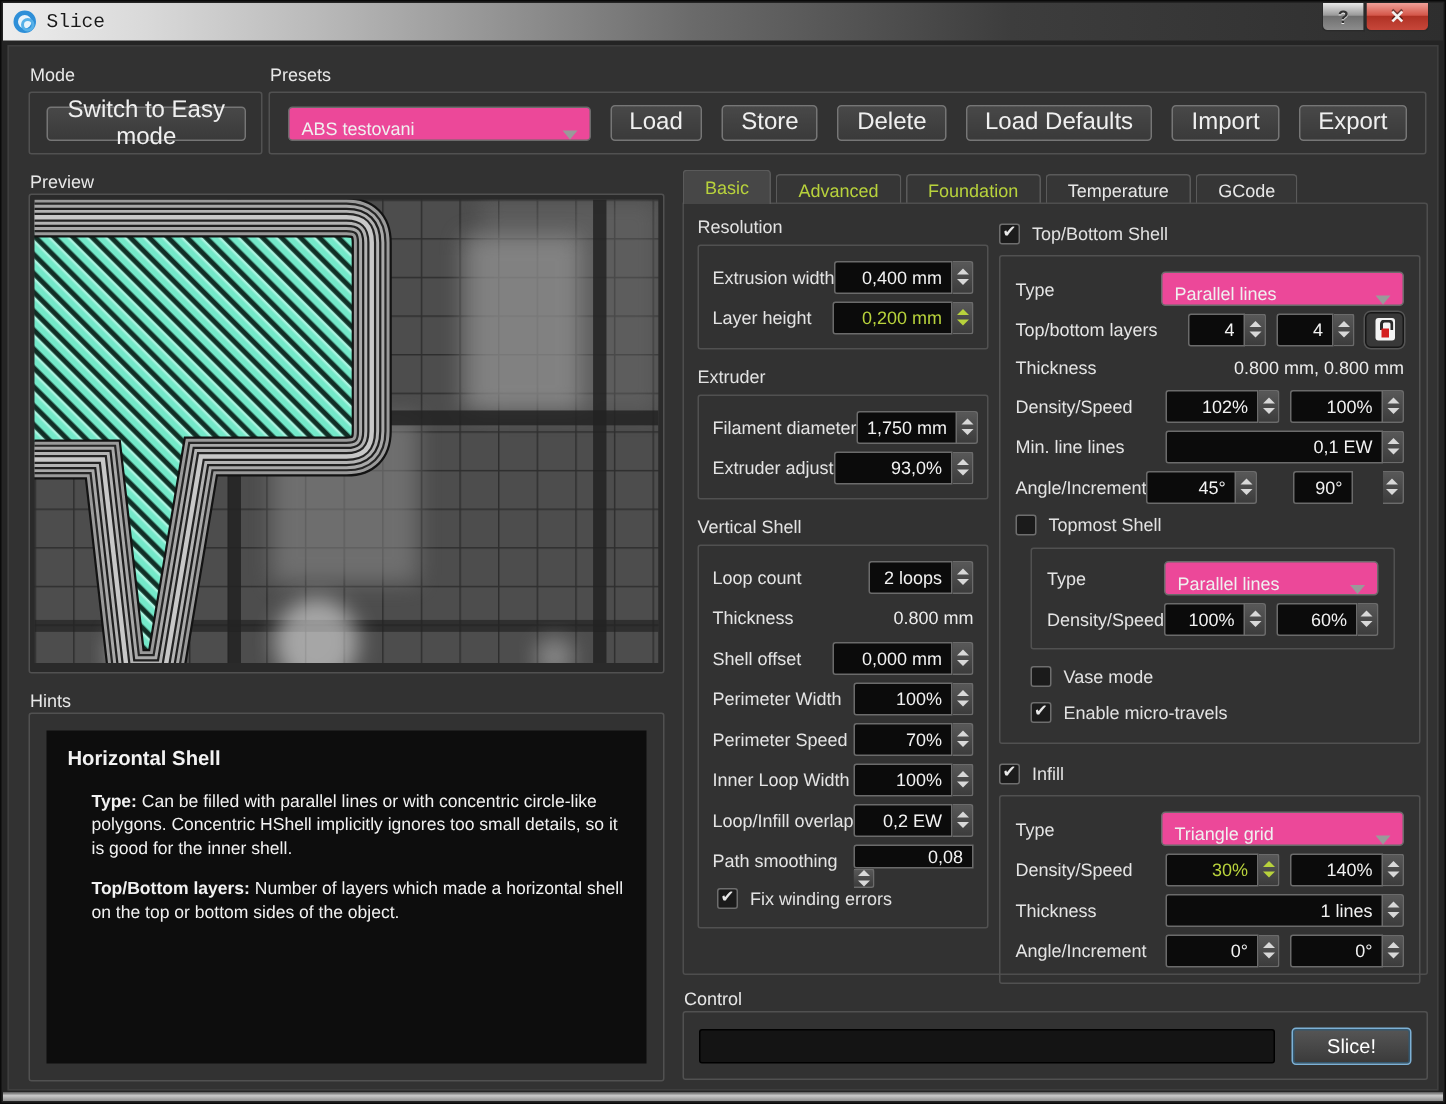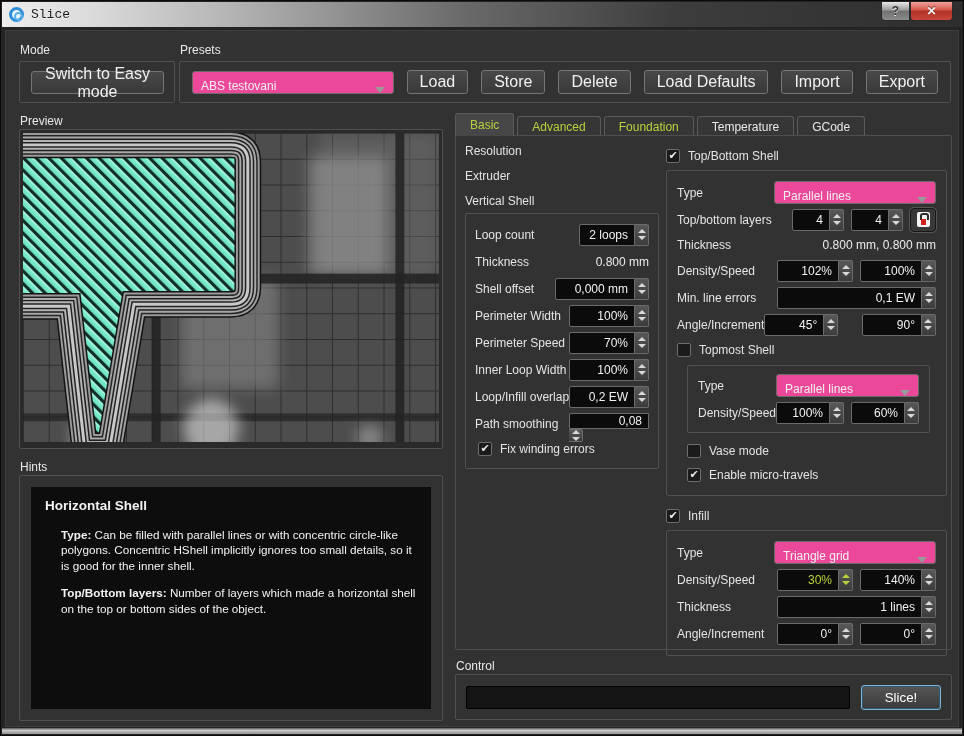--- a/index.html
+++ b/index.html
@@ -181,22 +181,66 @@
       <div class="tab green">Advanced</div>
       <div class="tab green">Foundation</div>
       <div class="tab">Temperature</div>
       <div class="tab">GCode</div>
     </div>
 
     <div class="pane" style="left:449px;top:104px;width:497px;height:515px;">
 
       <div style="position:absolute;left:9px;top:8px;width:194px;">
         <div class="gtitle">Resolution</div>
+        <div class="frame" style="position:relative;width:194px;padding:7px 9px;">
+          <div class="row">
+            <span class="rlabel">Extrusion width</span>
+            <span class="spin" style="width:94px;">
+              <span class="val">0,400 mm</span>
+              <span class="btns">
+                  <span class="tri-up"></span>
+                  <span class="tri-dn"></span>
+                </span>
+            </span>
+          </div>
+          <div class="row">
+            <span class="rlabel">Layer height</span>
+            <span class="spin green" style="width:94px;">
+              <span class="val">0,200 mm</span>
+              <span class="btns">
+                  <span class="tri-up"></span>
+                  <span class="tri-dn"></span>
+                </span>
+            </span>
+          </div>
+        </div>
 
         <div class="gtitle" style="margin-top:11px;">Extruder</div>
+        <div class="frame" style="position:relative;width:194px;padding:7px 9px;">
+          <div class="row">
+            <span class="rlabel">Filament diameter</span>
+            <span class="spin" style="width:94px;">
+              <span class="val">1,750 mm</span>
+              <span class="btns">
+                  <span class="tri-up"></span>
+                  <span class="tri-dn"></span>
+                </span>
+            </span>
+          </div>
+          <div class="row">
+            <span class="rlabel">Extruder adjust</span>
+            <span class="spin" style="width:94px;">
+              <span class="val">93,0%</span>
+              <span class="btns">
+                  <span class="tri-up"></span>
+                  <span class="tri-dn"></span>
+                </span>
+            </span>
+          </div>
+        </div>
 
         <div class="gtitle" style="margin-top:11px;">Vertical Shell</div>
         <div class="frame" style="position:relative;width:194px;padding:7px 9px;">
           <div class="row">
             <span class="rlabel">Loop count</span>
             <span class="spin" style="width:94px;padding-left:24px;">
               <span class="val">2 loops</span>
               <span class="btns">
                   <span class="tri-up"></span>
                   <span class="tri-dn"></span>
@@ -326,39 +370,39 @@
             </span>
             <span class="spin" style="width:76px;margin-left:7px;">
               <span class="val">100%</span>
               <span class="btns">
                   <span class="tri-up"></span>
                   <span class="tri-dn"></span>
                 </span>
             </span>
           </div>
           <div class="row">
-            <span class="rlabel">Min. line errors</span>
+            <span class="rlabel">Min. line lines</span>
             <span class="spin" style="width:159px;">
               <span class="val">0,1 EW</span>
               <span class="btns">
                   <span class="tri-up"></span>
                   <span class="tri-dn"></span>
                 </span>
             </span>
           </div>
           <div class="row">
             <span class="rlabel">Angle/Increment</span>
             <span class="spin" style="width:76px;">
               <span class="val">45°</span>
               <span class="btns">
                   <span class="tri-up"></span>
                   <span class="tri-dn"></span>
                 </span>
             </span>
-            <span class="spin" style="width:76px;margin-left:24px;">
+            <span class="spin" style="width:76px;margin-left:24px;gap:20px;">
               <span class="val">90°</span>
               <span class="btns">
                   <span class="tri-up"></span>
                   <span class="tri-dn"></span>
                 </span>
             </span>
           </div>
           <label class="cb">
             <span class="box"></span>
             <span>Topmost Shell</span>

